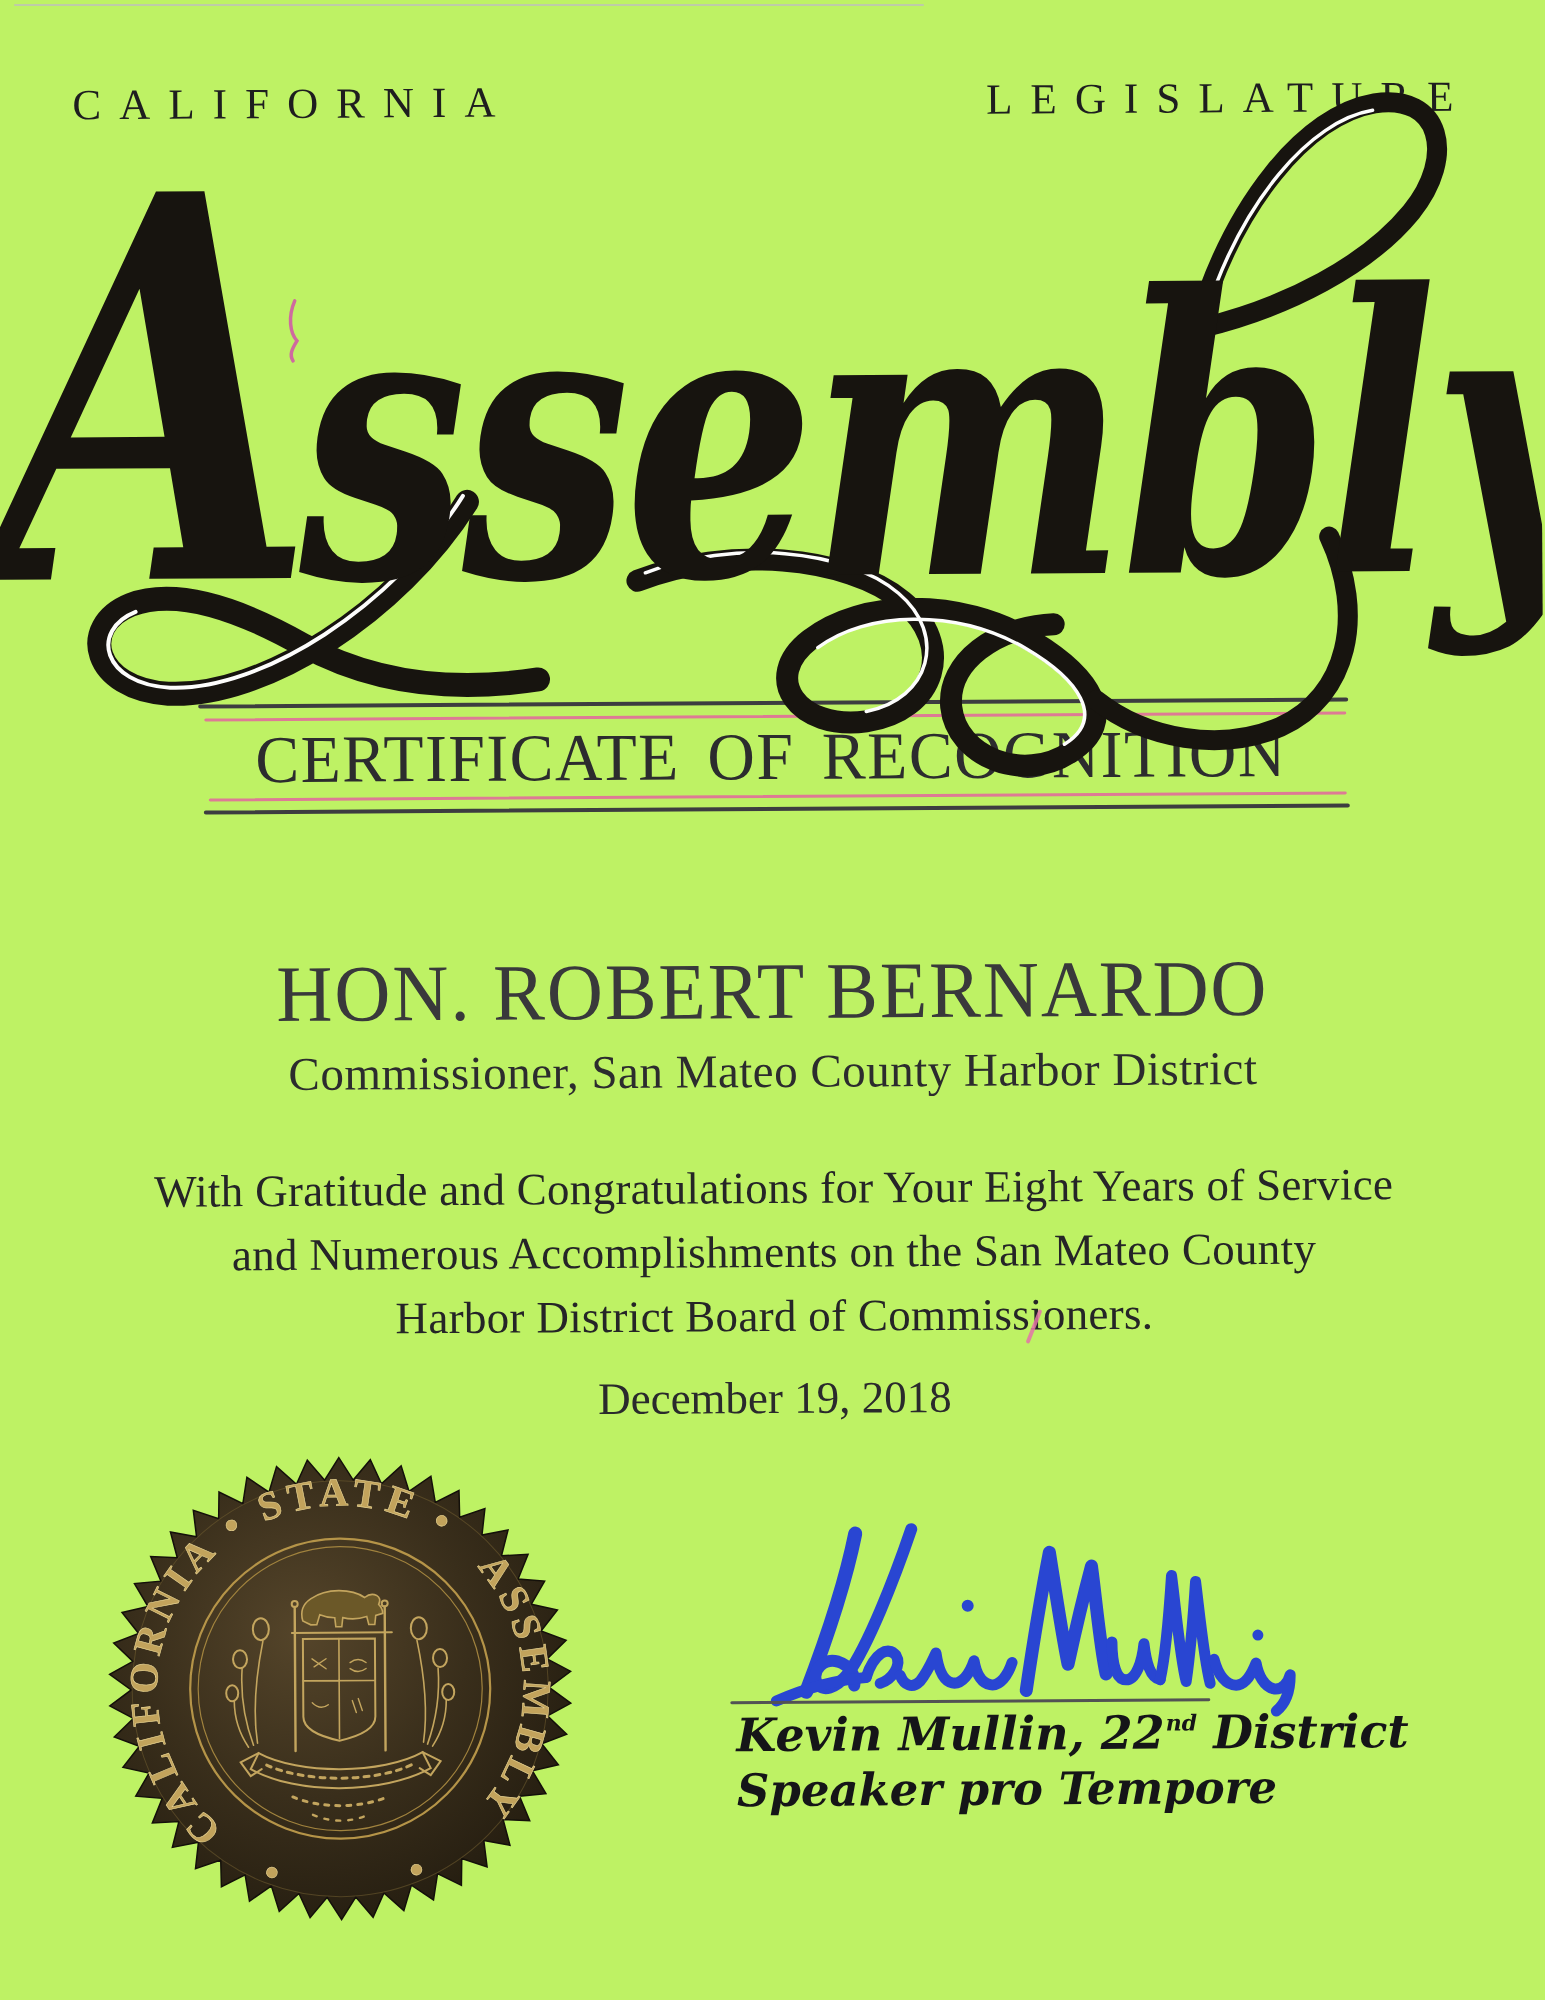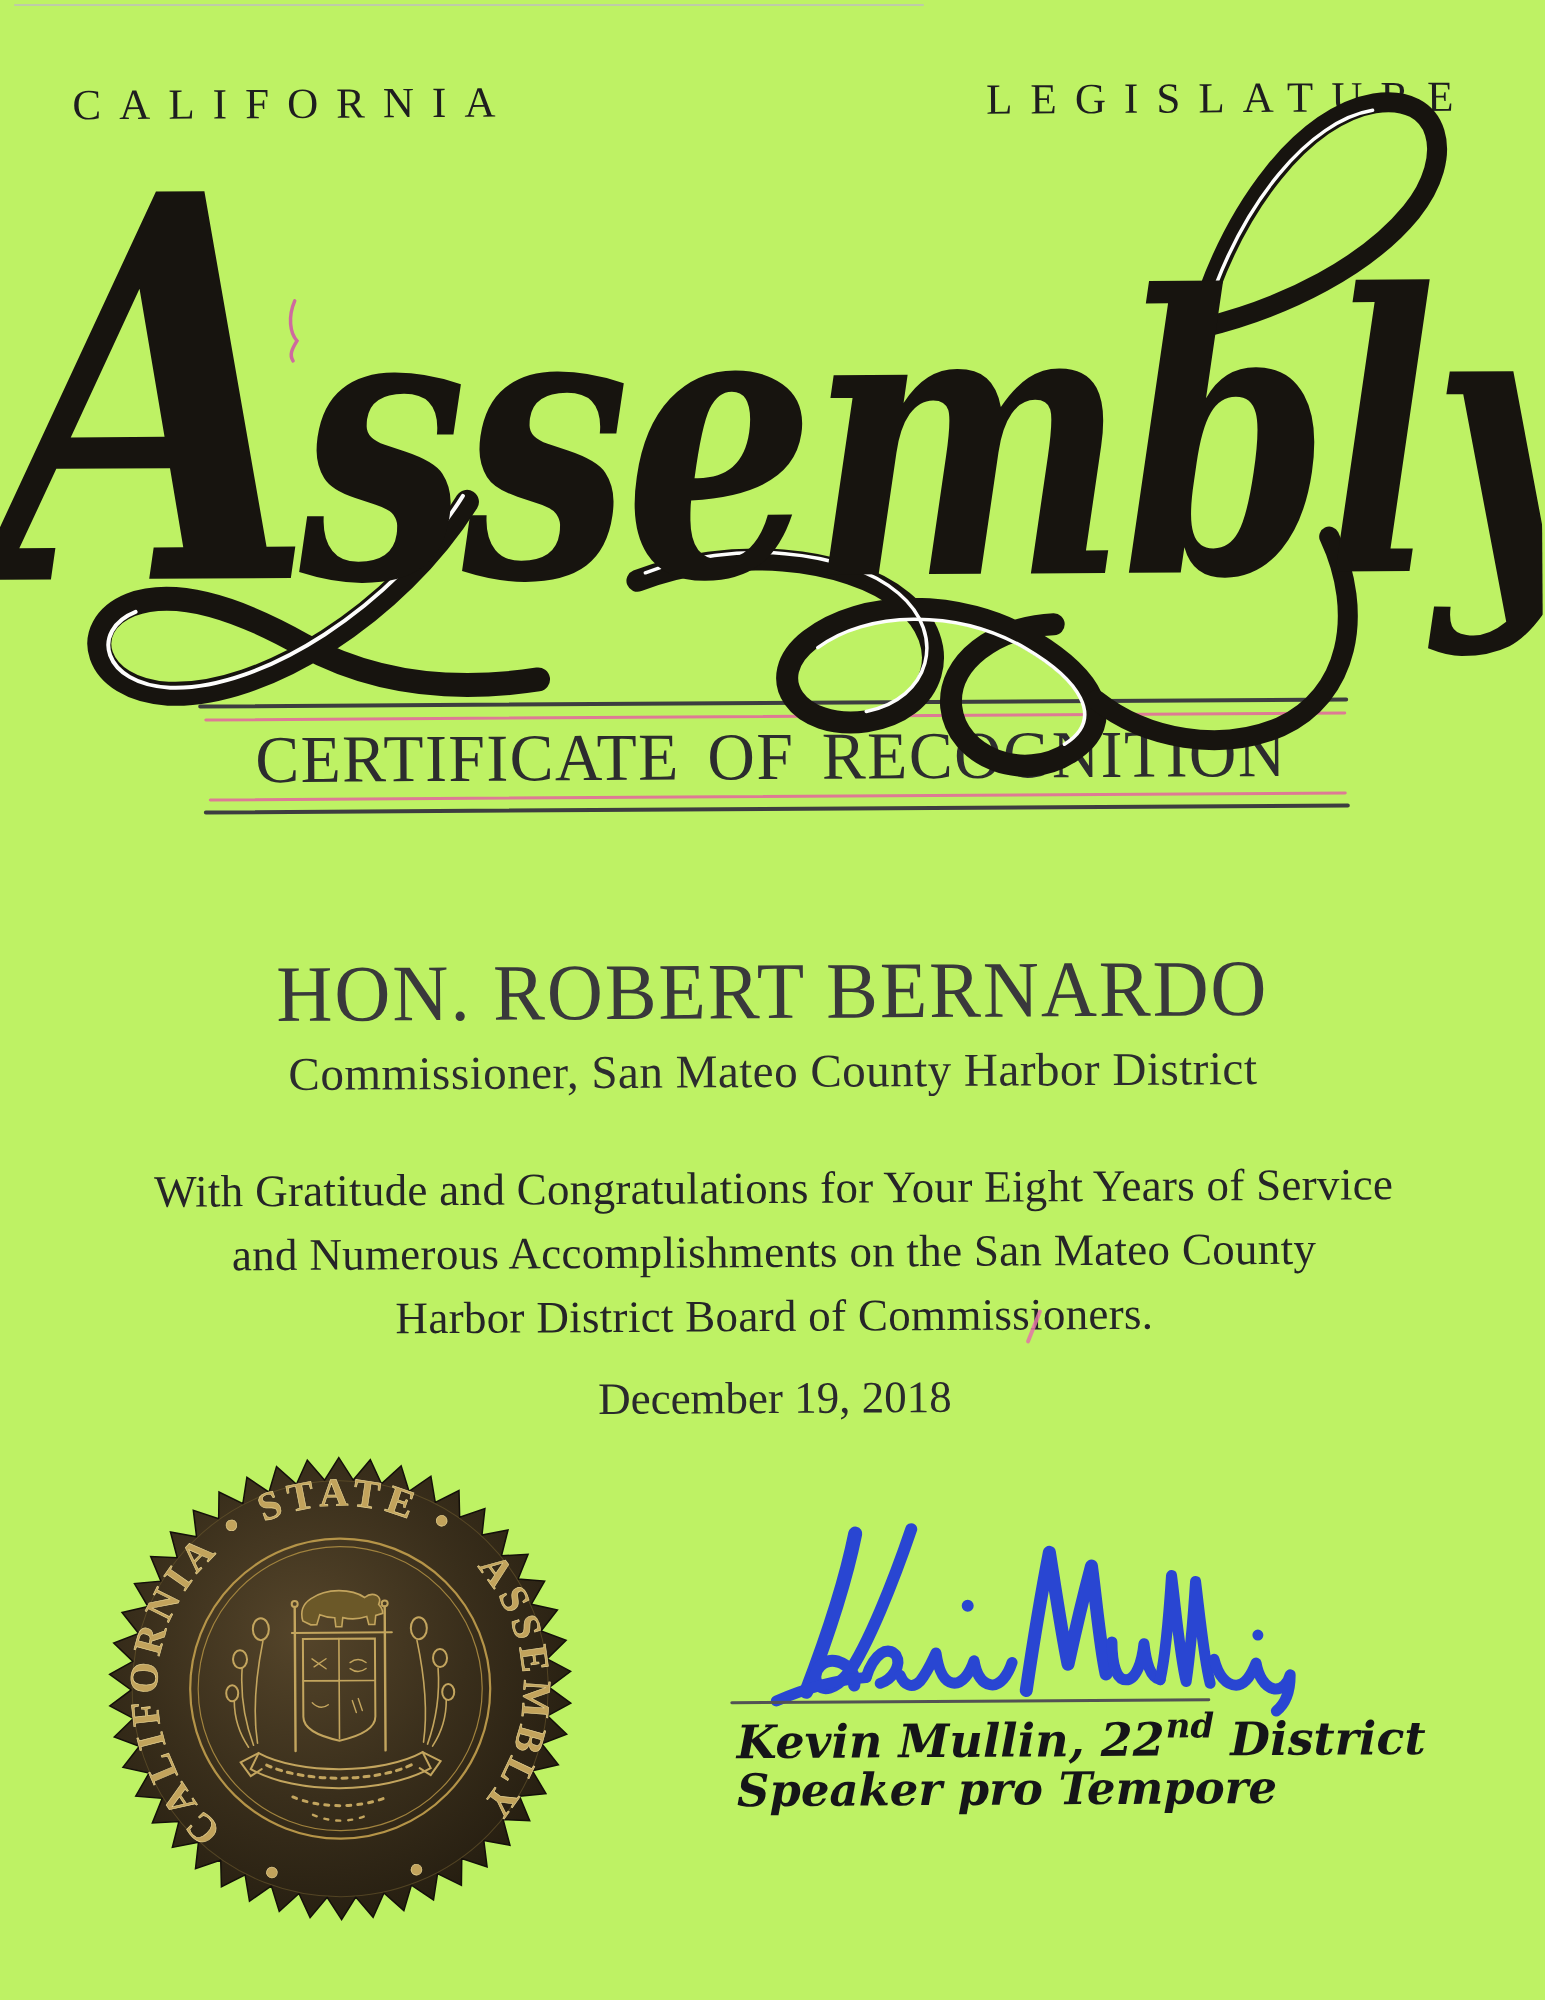--- a/index.html
+++ b/index.html
@@ -26,21 +26,21 @@
   .citation{position:absolute;top:1156px;left:0;width:100%;text-align:center;font-size:45px;
         line-height:64px;color:#252527;letter-spacing:.3px;}
   .date-line{position:absolute;top:1372px;left:0;width:100%;text-align:center;font-size:45px;color:#2a2a2c;}
 
   .seal-svg{position:absolute;left:102px;top:1450px;width:468px;height:472px;}
 
   .sig-svg{position:absolute;left:700px;top:1500px;width:650px;height:235px;}
   .sig-rule{position:absolute;top:1701px;left:726px;width:480px;height:2.6px;background:#525254;border-radius:2px;}
   .sig-name{position:absolute;left:732px;top:1708px;font-family:"DejaVu Serif",serif;font-style:italic;
         font-weight:700;font-size:46px;color:#151518;}
-  .sig-name sup{font-size:34px;vertical-align:18px;margin-left:1px;}
+  .sig-name sup{font-size:22px;vertical-align:18px;margin-left:1px;}
   .sig-title{position:absolute;left:732px;top:1764px;font-family:"DejaVu Serif",serif;font-style:italic;
         font-weight:700;font-size:45px;color:#151518;}
 
   .pink-slash{position:absolute;left:1030px;top:1310px;width:3.5px;height:36px;background:#e373a8;
         transform:rotate(22deg);border-radius:2px;opacity:.85;}
 </style>
 </head>
 <body>
 
 <div class="page">

